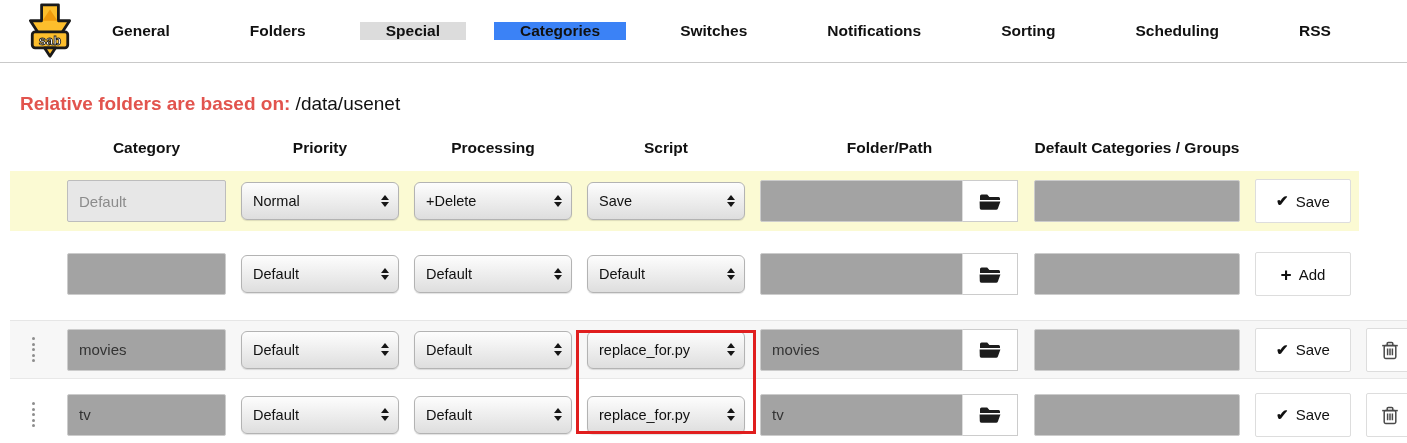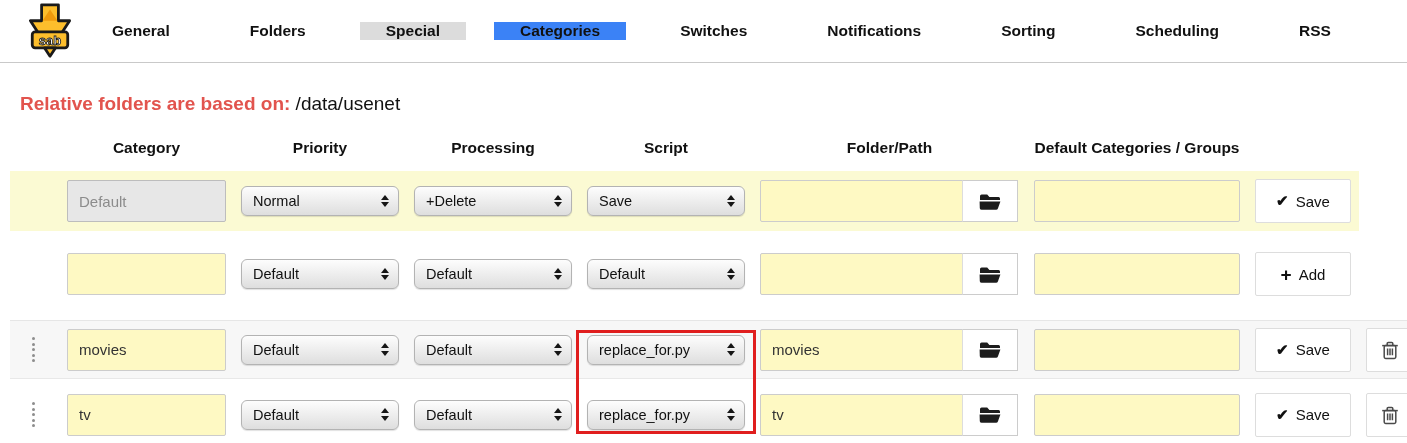--- a/index.html
+++ b/index.html
@@ -34,25 +34,25 @@
   .crow--tv { height: 55px; margin-top: 8px; background: #fff; }
 
   .hcell { font-weight: bold; font-size: 15.5px; text-align: center; }
 
   
   .handle { display:flex; flex-direction:column; align-items:center; gap:2.5px; cursor: grab; width: 14px; margin-left: 8px; }
   .handle i { width: 3px; height: 3px; border-radius: 50%; background: #8d8d8d; }
 
   
   .tinput { width: 100%; height: 42px; border: 1px solid #ccc; border-radius: 2px;
-    font-family: "Liberation Sans", sans-serif; font-size: 15px; color: #333; padding: 0 11px; background: #fef9c3; outline: none; }
+    font-family: "Liberation Sans", sans-serif; font-size: 15px; color: #333; padding: 0 11px; background: #a3a3a3; outline: none; }
   .tinput:disabled { background: #e7e7e7; border-color: #bdbdbd; color: #8c8c8c; }
 
   
-  .sel { height: 30px; border: 1px solid #b3b3b3; border-radius: 6px;
+  .sel { height: 38px; border: 1px solid #b3b3b3; border-radius: 6px;
     background: linear-gradient(#fdfdfd, #dedede);
     box-shadow: 0 1px 1px rgba(0,0,0,.12);
     display: flex; align-items: center; justify-content: space-between;
     padding: 0 9px 0 11px; font-size: 14.5px; color: #111; cursor: pointer; }
   .sel-arrows { display:flex; flex-direction:column; align-items:center; }
   .arr-up { width:0; height:0; border-left:4px solid transparent; border-right:4px solid transparent; border-bottom:5px solid #161616; }
   .arr-dn { width:0; height:0; border-left:4px solid transparent; border-right:4px solid transparent; border-top:5px solid #161616; margin-top: 2.5px; }
 
   
   .pathgrp { display: flex; }

